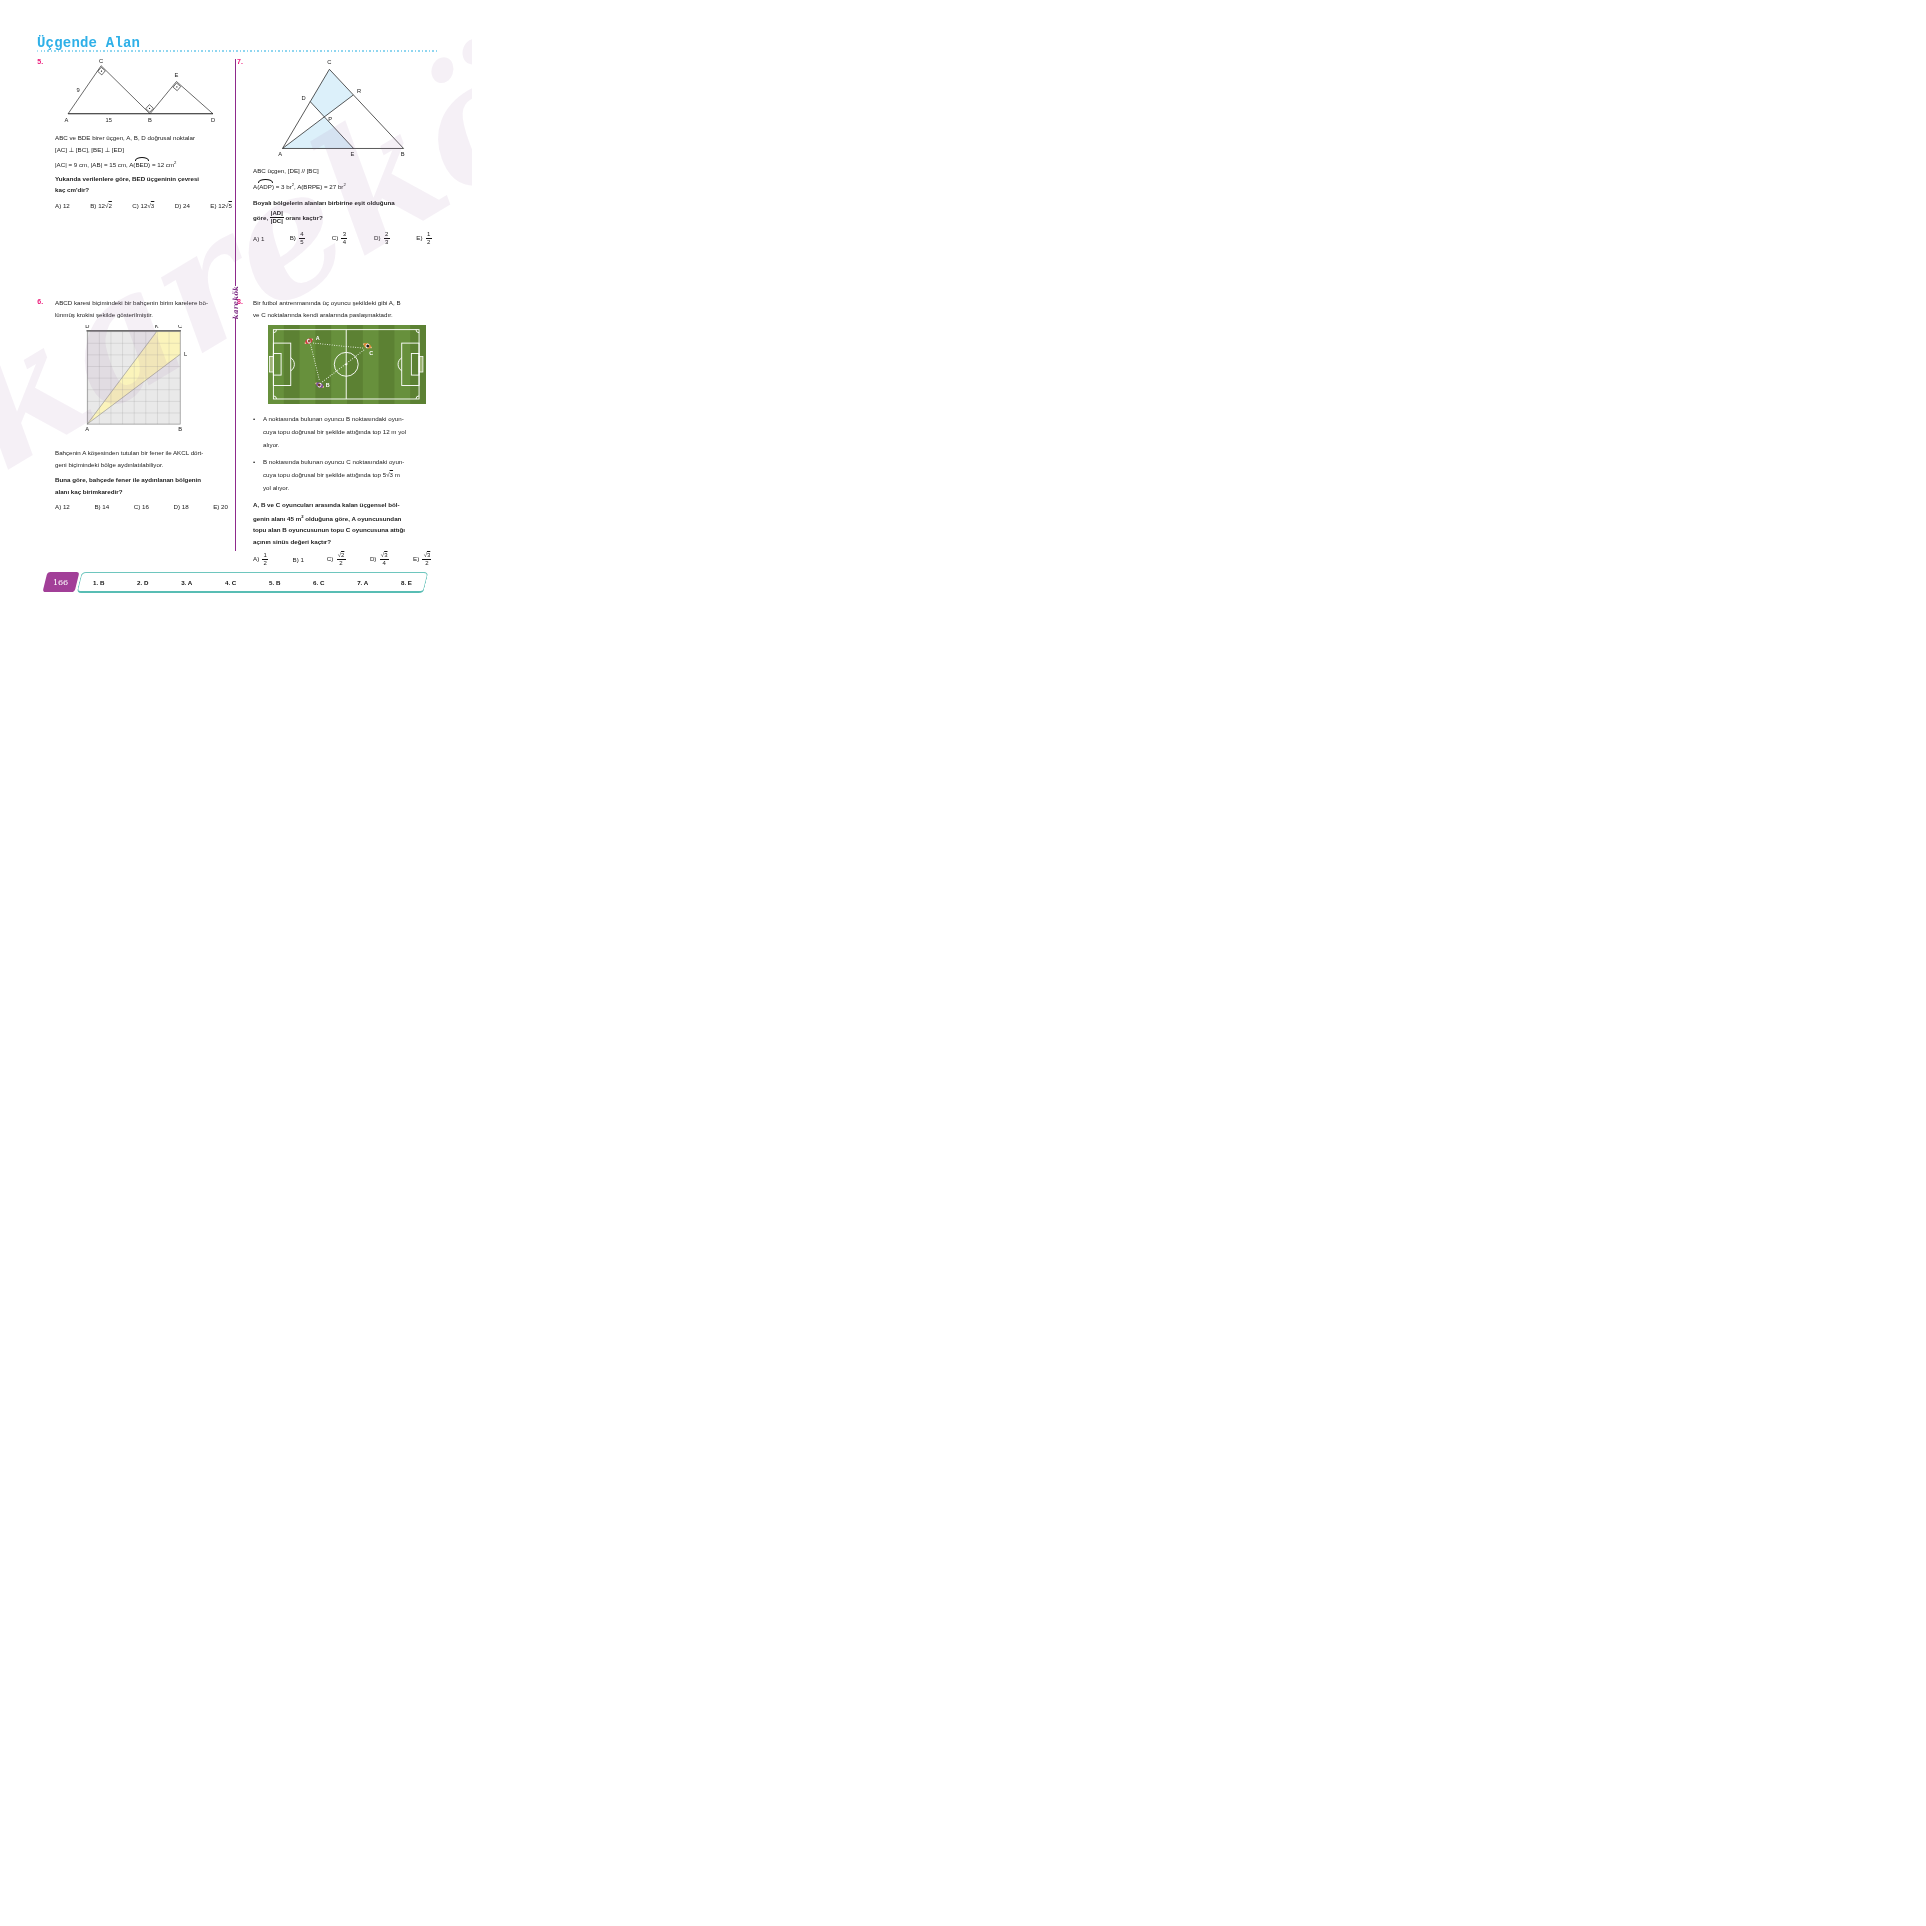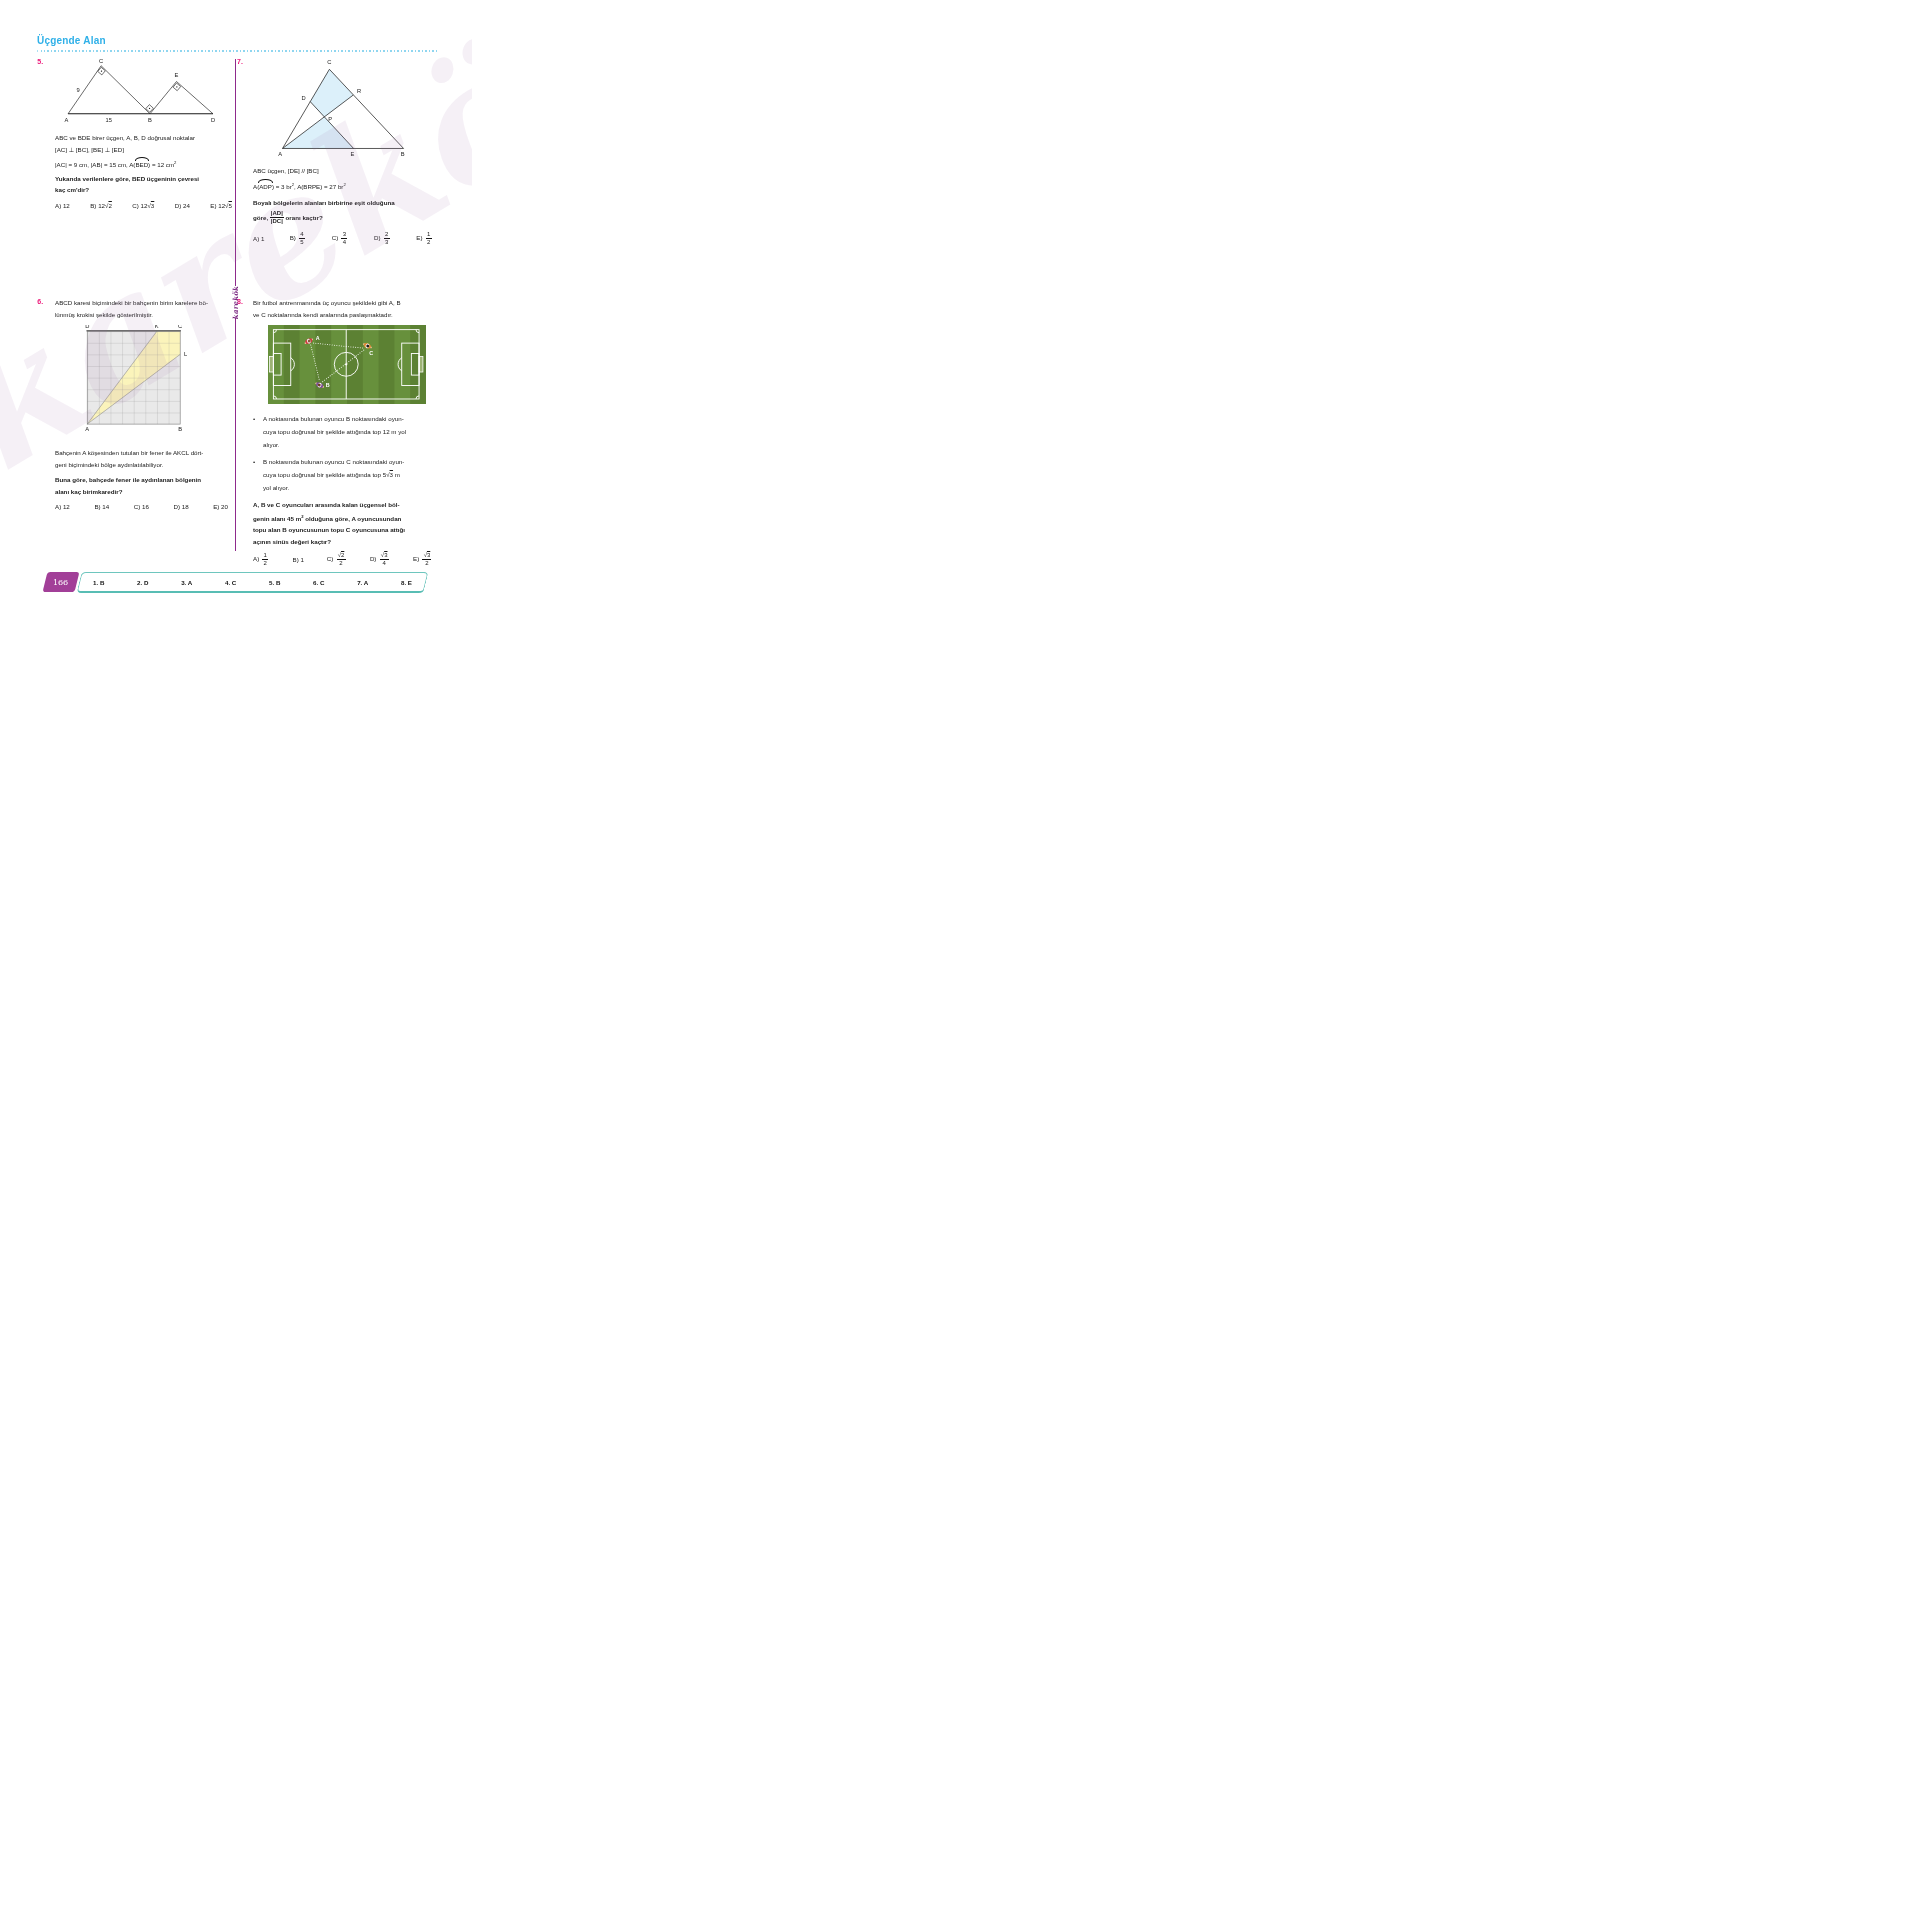--- a/index.html
+++ b/index.html
@@ -6,22 +6,22 @@
   html,body { background:#ffffff; }
   body { font-family:"Liberation Sans", sans-serif; color:#1a1a1a; }
   .page { position:relative; width:472px; height:602px; background:#fff; overflow:hidden; }
 
   
   .watermark { position:absolute; top:339px; left:-77px; z-index:6; pointer-events:none;
     font:italic 700 166px "DejaVu Serif", serif; color:rgba(158,105,165,0.10);
     transform:rotate(-31deg); transform-origin:left top; white-space:nowrap; }
 
   
-  .page-title { position:absolute; left:37px; top:35px; font-size:10px; font-weight:700;
-    color:#2fb0e8; letter-spacing:0.2px; z-index:2; }
+  .page-title { position:absolute; left:37px; top:35px; font-size:14px; font-weight:700;
+    color:#2fb0e8; letter-spacing:0.2px; z-index:2;font-family:Liberation Mono, monospace; }
   .dotline { position:absolute; left:37px; top:50px; width:401px; height:2.3px; z-index:2;
     background:repeating-linear-gradient(90deg,#8fd6f0 0 1.2px, transparent 1.2px 3.5px); border-radius:1.2px; }
 
   
   .divider-seg { position:absolute; left:235px; width:1.2px; background:#8e2a8c; z-index:2; }
   .divider-logo { position:absolute; left:223px; top:286px; width:26px; height:32px; z-index:3;
     display:flex; align-items:center; justify-content:center; }
   .divider-logo span { transform:rotate(-90deg); font:italic 700 7px "DejaVu Serif", serif;
     color:#7b2982; letter-spacing:0.2px; }
 

